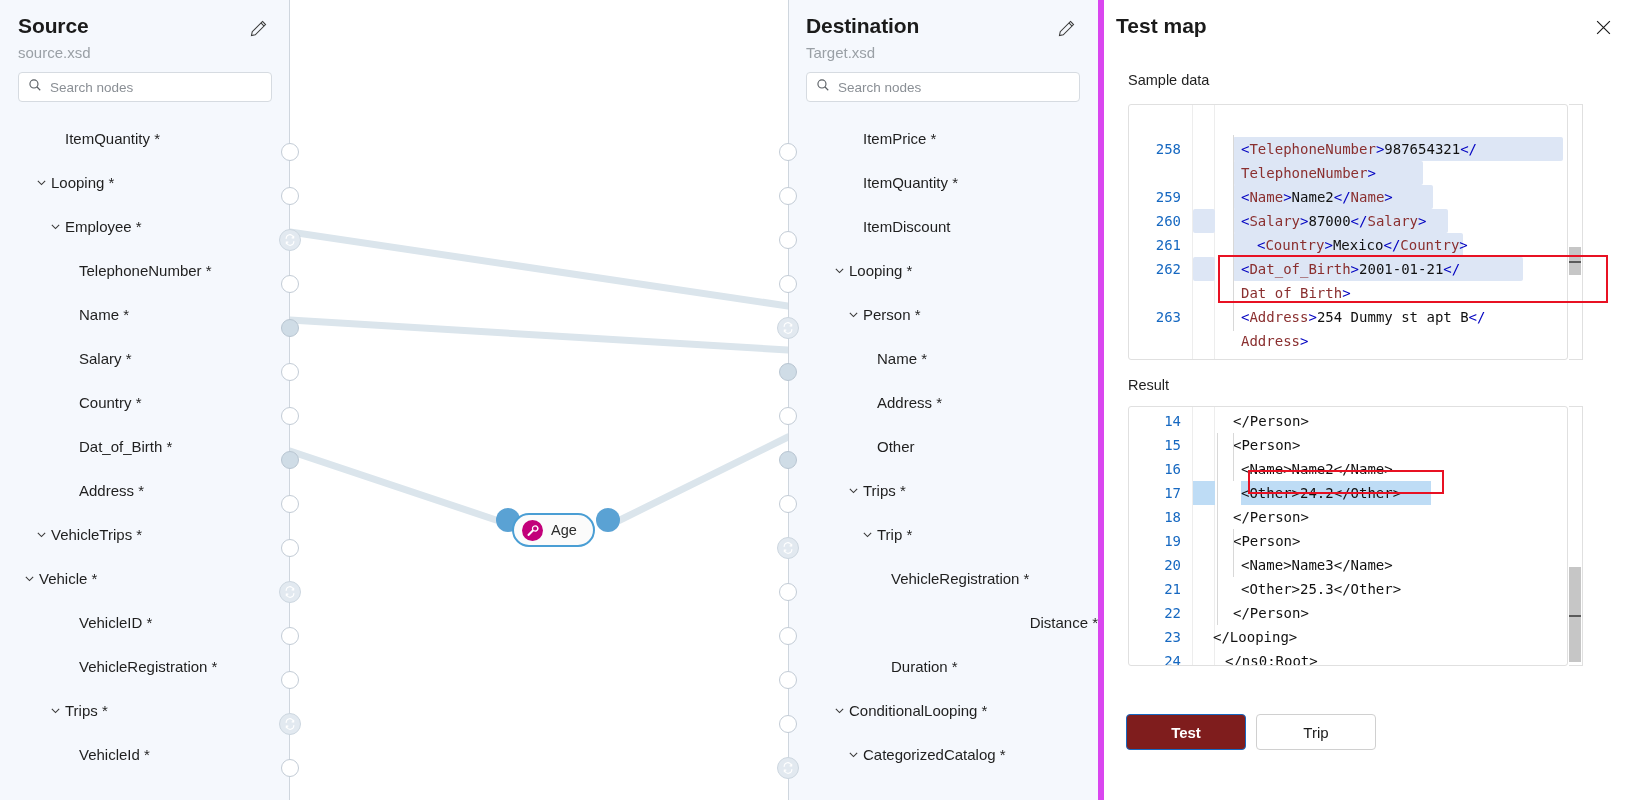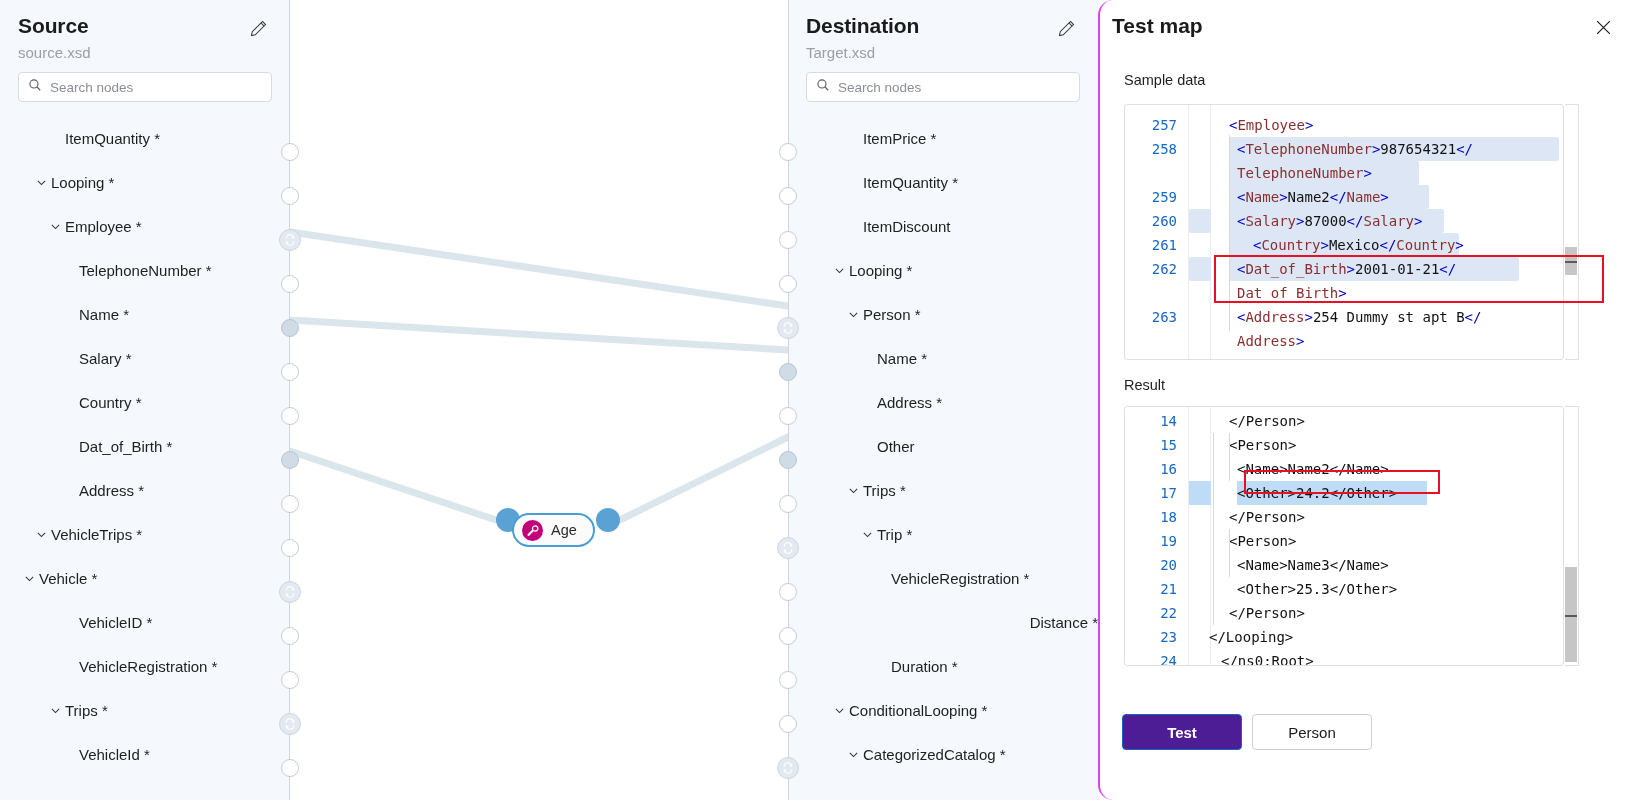--- a/index.html
+++ b/index.html
@@ -120,22 +120,21 @@
     position: absolute; width: 24px; height: 24px; border-radius: 50%;
     background: #5aa2d4; z-index: 11; cursor: pointer;
   }
 
   
   .testmap {
     position: relative;
     width: 532px; flex: 0 0 532px;
     height: 800px;
     background: #ffffff;
-    border-left: 2px solid #d946ef;
-    border-radius: 15px;
+    border-left: 6px solid #d946ef;
   }
   .tm-title {
     position: absolute; left: 12px; top: 14px;
     font-size: 21px; font-weight: 700; color: #1b1b1b;
   }
   .tm-close {
     position: absolute; right: 12px; top: 12px;
     width: 30px; height: 30px; display: flex; align-items: center; justify-content: center;
     cursor: pointer; border-radius: 4px;
   }
@@ -183,21 +182,21 @@
   .vthumb { position: absolute; right: 1px; width: 12px; background: #c6c6c6; border-radius: 0; cursor: pointer;}
   .vthumb .grip { position: absolute; left: 0; right: 0; top: 50%; height: 2px; background: #5a5a5a; }
 
   .tm-buttons { position: absolute; left: 22px; bottom: 50px; display: flex; gap: 10px; }
   .btn {
     height: 36px; min-width: 120px;
     border-radius: 4px; font-size: 15px;
     display: flex; align-items: center; justify-content: center;
     cursor: pointer; font-family: "Liberation Sans", sans-serif;
   }
-  .btn-primary { background: #4c1d95; color: #ffffff; font-weight: 600; border: 1px solid #1668c1; }
+  .btn-primary { background: #7f1d1d; color: #ffffff; font-weight: 600; border: 1px solid #1668c1; }
   .btn-secondary { background: #ffffff; color: #1b1b1b; border: 1px solid #d0d0d0; }
 </style>
 </head>
 <body>
 
 <div id="app">
 
   <div class="schema-panel src">
     <div class="rail"></div>
     <div class="panel-head">
@@ -526,21 +525,20 @@
         <div class="code-lines" id="sample-lines">
             <div class="sel-bg" style="top:32px;left:104px;width:330px;height:24px"></div>
             <div class="sel-bg" style="top:56px;left:104px;width:190px;height:24px"></div>
             <div class="sel-bg" style="top:80px;left:104px;width:200px;height:24px"></div>
             <div class="sel-bg" style="top:104px;left:104px;width:215px;height:24px"></div>
             <div class="sel-bg" style="top:128px;left:104px;width:230px;height:24px"></div>
             <div class="sel-bg" style="top:152px;left:104px;width:290px;height:24px"></div>
             <div class="sel-bg" style="top:104px;left:64px;width:22px;height:24px"></div>
             <div class="sel-bg" style="top:152px;left:64px;width:22px;height:24px"></div>
             <div class="indent-guide" style="left:104px;top:30px;height:196px"></div>
-            <div class="cl" style="position:absolute;left:0;right:0;top:8px"><span class="num">257</span><span class="txt" style="left:104px"><span class="tk-br">&lt;</span><span class="tk-tag">Employee</span><span class="tk-br">&gt;</span></span></div>
             <div class="cl" style="position:absolute;left:0;right:0;top:32px"><span class="num">258</span><span class="txt" style="left:112px"><span class="tk-br">&lt;</span><span class="tk-tag">TelephoneNumber</span><span class="tk-br">&gt;</span><span class="tk-val">987654321</span><span class="tk-br">&lt;/</span></span></div>
             <div class="cl" style="position:absolute;left:0;right:0;top:56px"><span class="num"></span><span class="txt" style="left:112px"><span class="tk-tag">TelephoneNumber</span><span class="tk-br">&gt;</span></span></div>
             <div class="cl" style="position:absolute;left:0;right:0;top:80px"><span class="num">259</span><span class="txt" style="left:112px"><span class="tk-br">&lt;</span><span class="tk-tag">Name</span><span class="tk-br">&gt;</span><span class="tk-val">Name2</span><span class="tk-br">&lt;/</span><span class="tk-tag">Name</span><span class="tk-br">&gt;</span></span></div>
             <div class="cl" style="position:absolute;left:0;right:0;top:104px"><span class="num">260</span><span class="txt" style="left:112px"><span class="tk-br">&lt;</span><span class="tk-tag">Salary</span><span class="tk-br">&gt;</span><span class="tk-val">87000</span><span class="tk-br">&lt;/</span><span class="tk-tag">Salary</span><span class="tk-br">&gt;</span></span></div>
             <div class="cl" style="position:absolute;left:0;right:0;top:128px"><span class="num">261</span><span class="txt" style="left:128px"><span class="tk-br">&lt;</span><span class="tk-tag">Country</span><span class="tk-br">&gt;</span><span class="tk-val">Mexico</span><span class="tk-br">&lt;/</span><span class="tk-tag">Country</span><span class="tk-br">&gt;</span></span></div>
             <div class="cl" style="position:absolute;left:0;right:0;top:152px"><span class="num">262</span><span class="txt" style="left:112px"><span class="tk-br">&lt;</span><span class="tk-tag">Dat_of_Birth</span><span class="tk-br">&gt;</span><span class="tk-val">2001-01-21</span><span class="tk-br">&lt;/</span></span></div>
             <div class="cl" style="position:absolute;left:0;right:0;top:176px"><span class="num"></span><span class="txt" style="left:112px"><span class="tk-tag">Dat_of_Birth</span><span class="tk-br">&gt;</span></span></div>
             <div class="cl" style="position:absolute;left:0;right:0;top:200px"><span class="num">263</span><span class="txt" style="left:112px"><span class="tk-br">&lt;</span><span class="tk-tag">Address</span><span class="tk-br">&gt;</span><span class="tk-val">254 Dummy st apt B</span><span class="tk-br">&lt;/</span></span></div>
             <div class="cl" style="position:absolute;left:0;right:0;top:224px"><span class="num"></span><span class="txt" style="left:112px"><span class="tk-tag">Address</span><span class="tk-br">&gt;</span></span></div>
           </div>
@@ -581,16 +579,16 @@
     </div>
     <div class="vscroll" style="left:465px;top:406px;height:260px;border:1px solid #e0e0e0;border-left:none;background:#fff">
       <div class="vthumb" style="top:160px;height:95px">
           <span class="grip"></span>
         </div>
     </div>
     <div class="redbox" id="result-redbox" style="left:144px;top:470px;width:196px;height:24px"></div>
 
     <div class="tm-buttons">
       <div class="btn btn-primary">Test</div>
-      <div class="btn btn-secondary">Person</div>
+      <div class="btn btn-secondary">Trip</div>
     </div>
   </div>
 </div>
 
 </body></html>

